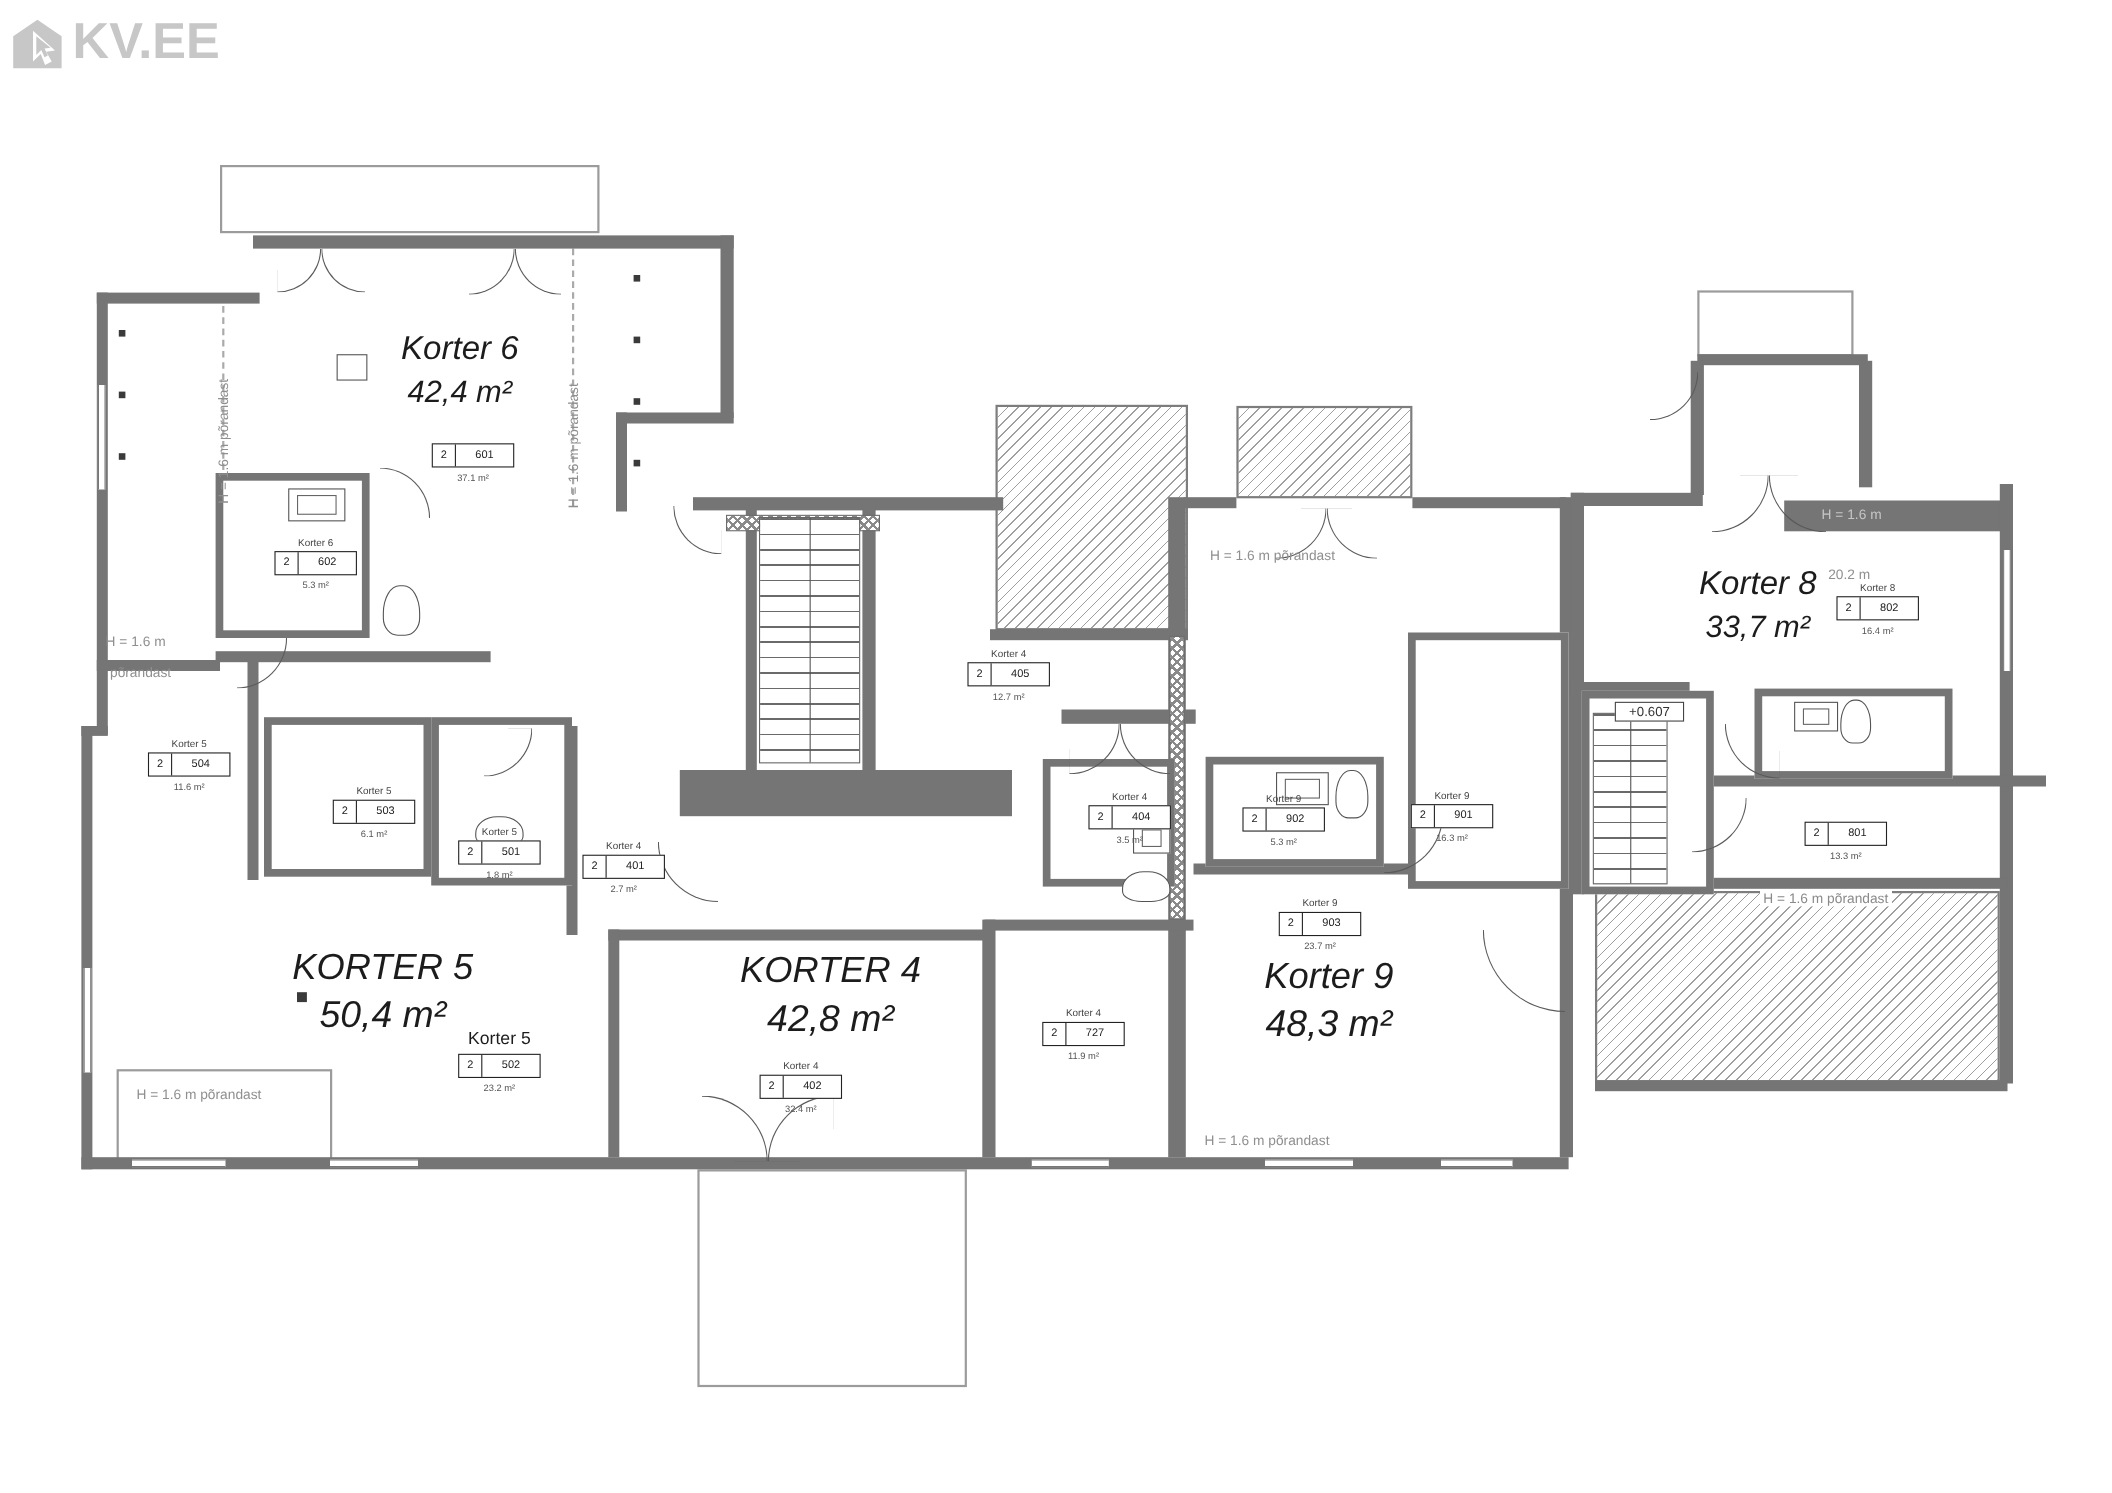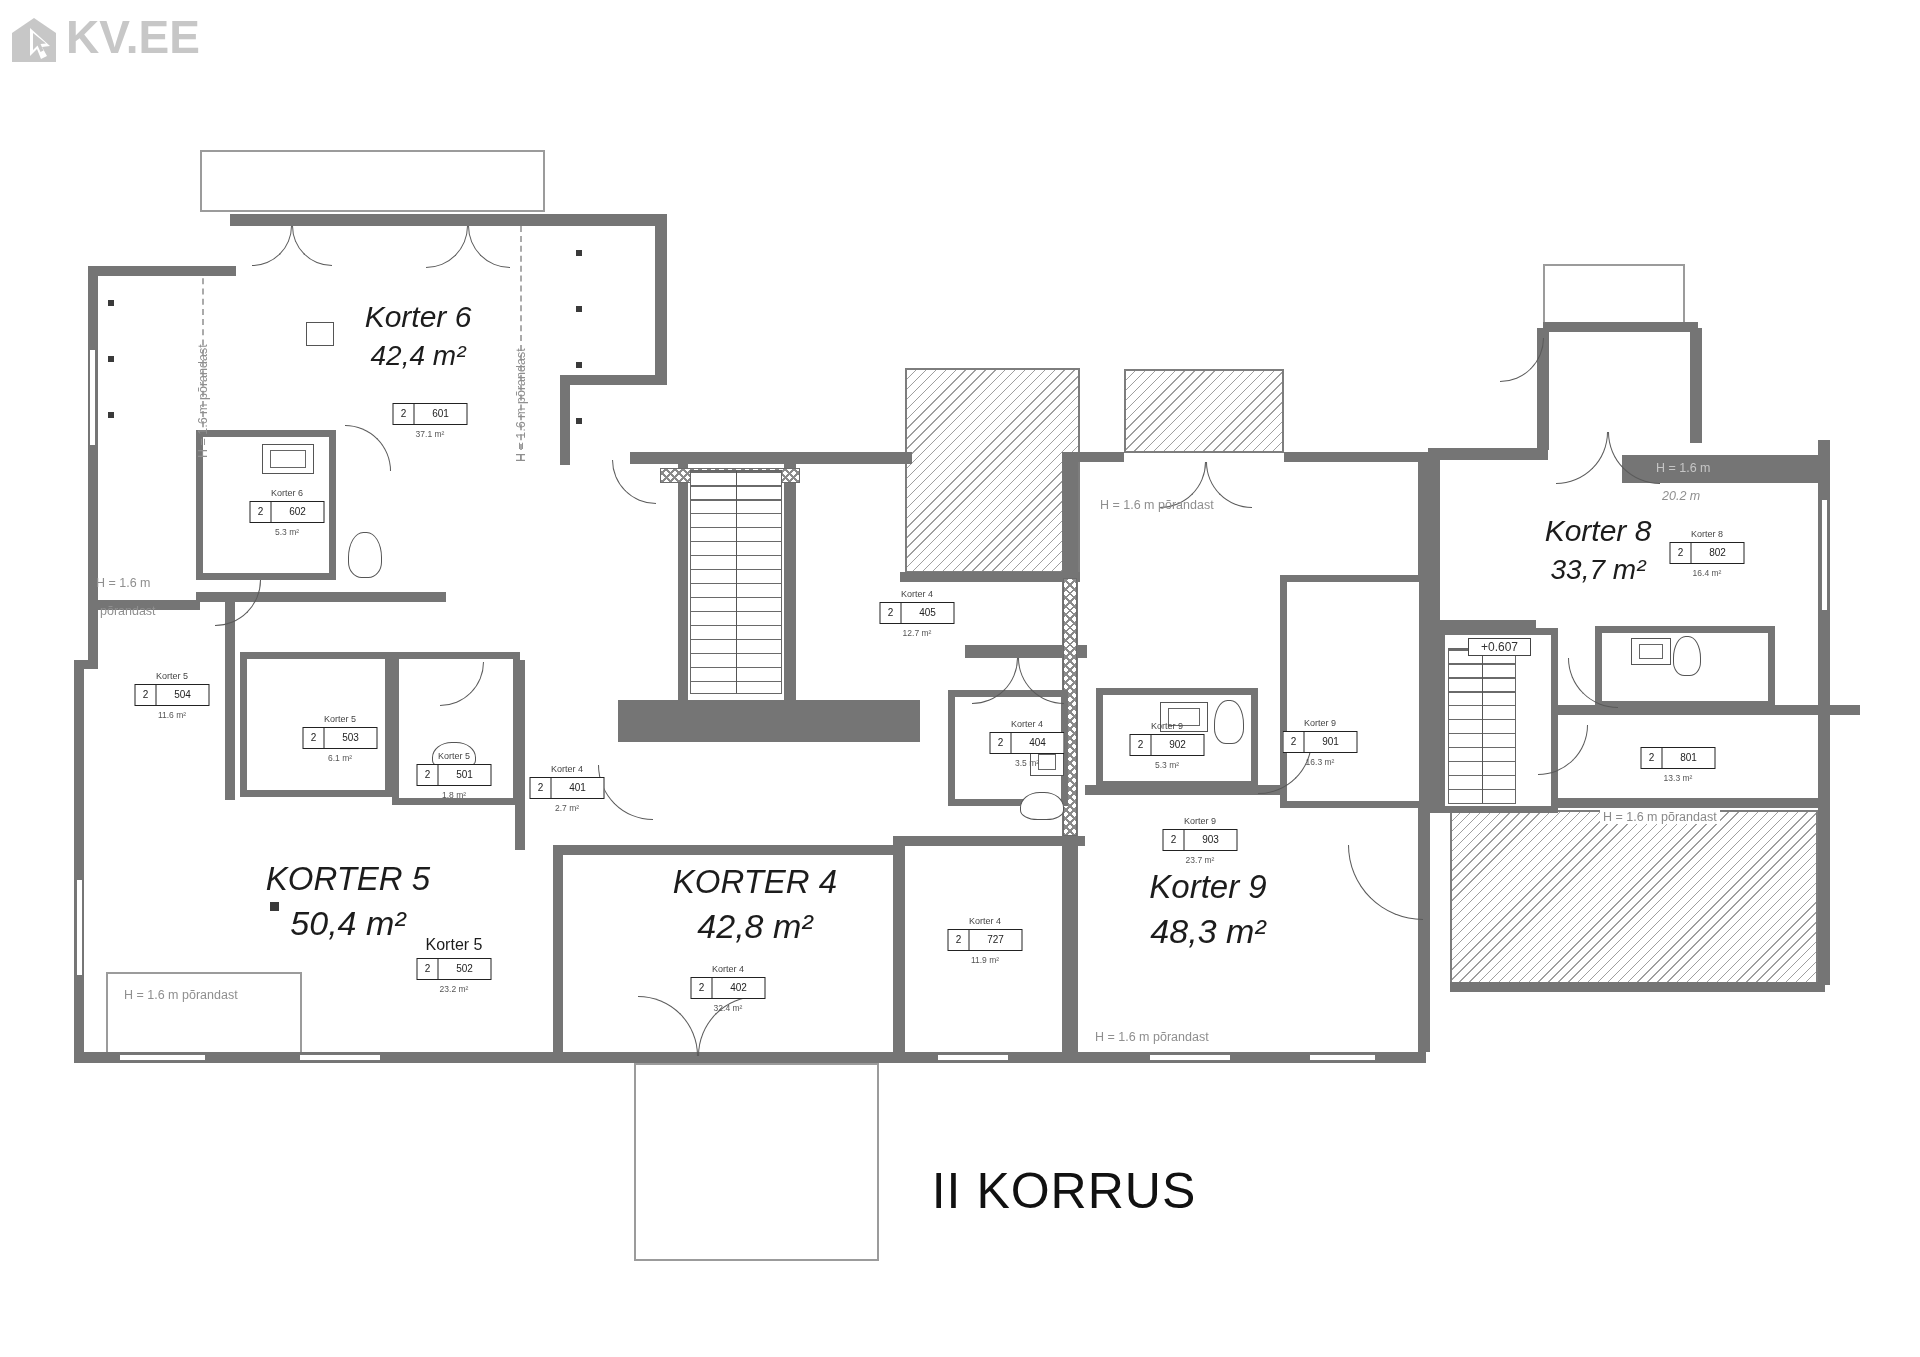--- a/index.html
+++ b/index.html
@@ -53,21 +53,20 @@
 
   <div class="logo">
     <svg width="52" height="48" viewBox="0 0 52 48">
       <polygon points="2,46 2,17 24,2 46,17 46,46" fill="#c7c7c7"></polygon>
       <polygon points="20,12 20,40 27,33 31,43 37,40 32,31 40,30" fill="#ffffff"></polygon>
       <polygon points="23,17 23,34 27.5,29.5 30.5,36 33.5,34.5 30.5,28 36,27.5" fill="#c7c7c7"></polygon>
     </svg>
     <span class="logo-text">KV.EE</span>
   </div>
 
-  <div class="floor-title">II KORRUS</div>
 
 <div class="g hatch" style="left: 905px; top: 368px; width: 175px; height: 205px;"></div>
     <div class="g hatch" style="left: 1124px; top: 369px; width: 160px; height: 84px;"></div>
     <div class="g hatch" style="left: 1450px; top: 810px; width: 368px; height: 174px;"></div>
     <div class="g thin" style="left: 200px; top: 150px; width: 345px; height: 62px;"></div>
     <div class="g thin" style="left: 1543px; top: 264px; width: 142px; height: 60px;"></div>
     <div class="g thin" style="left: 634px; top: 1063px; width: 245px; height: 198px;"></div>
     <div class="g thin" style="left: 106px; top: 972px; width: 196px; height: 88px;"></div>
     <div class="g dashv" style="left: 202px; top: 268px; height: 190px;"></div>
     <div class="g dashv" style="left: 520px; top: 226px; height: 234px;"></div>
@@ -339,19 +338,19 @@
   </div>
     <div class="ann" style="left: 1095px; top: 1030px;">
     <span>H = 1.6 m põrandast</span>
   </div>
     <div class="ann bg" style="left: 1600px; top: 810px;">
     <span>H = 1.6 m põrandast</span>
   </div>
     <div class="ann onwall" style="left: 1656px; top: 461px;">
     <span>H = 1.6 m</span>
   </div>
-    <div class="ann" style="left: 1662px; top: 489px; font-style: italic;">
+    <div class="ann" style="left: 1662px; top: 515px;">
     <span>20.2 m</span>
   </div>
     <div class="ann boxed" style="left: 1468px; top: 638px;">
     <span>+0.607</span>
   </div>
   </div>
 
 </body></html>

